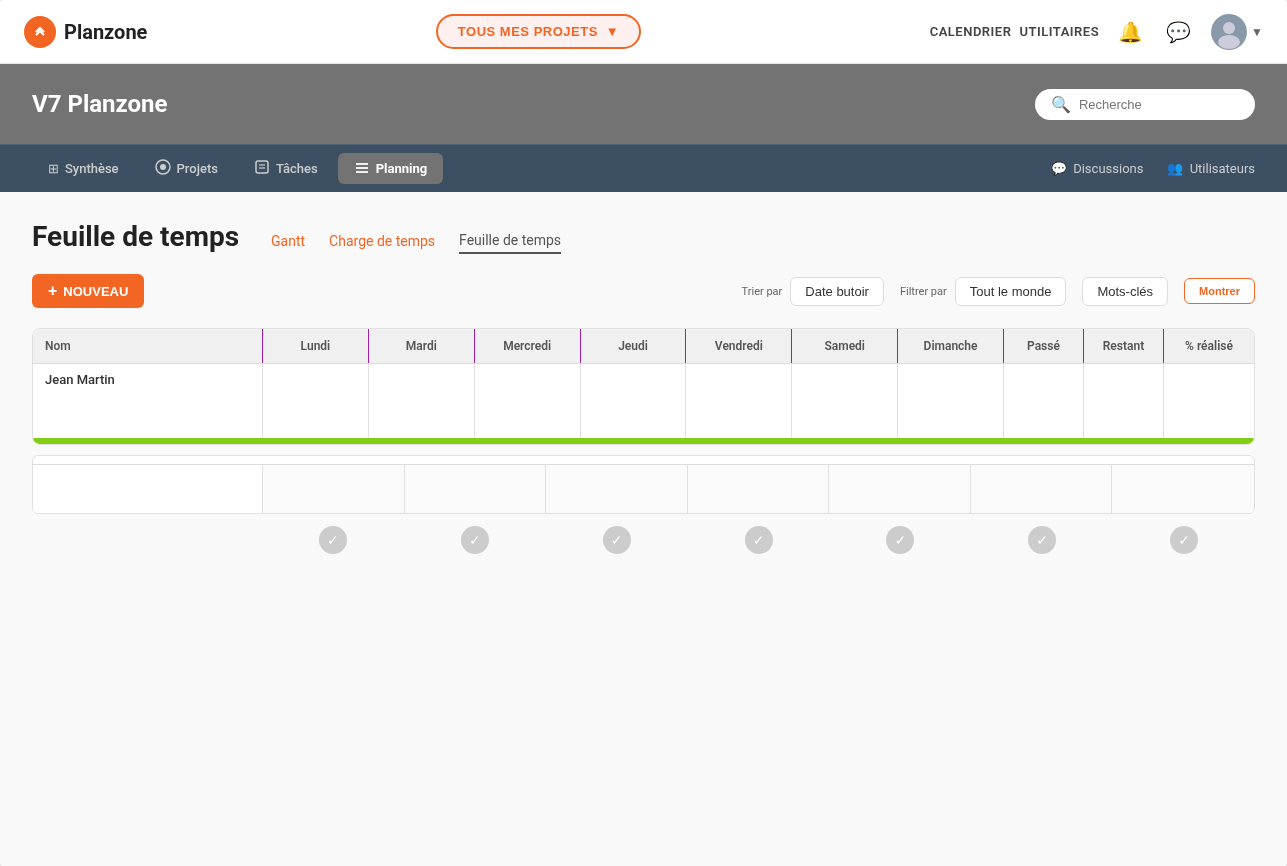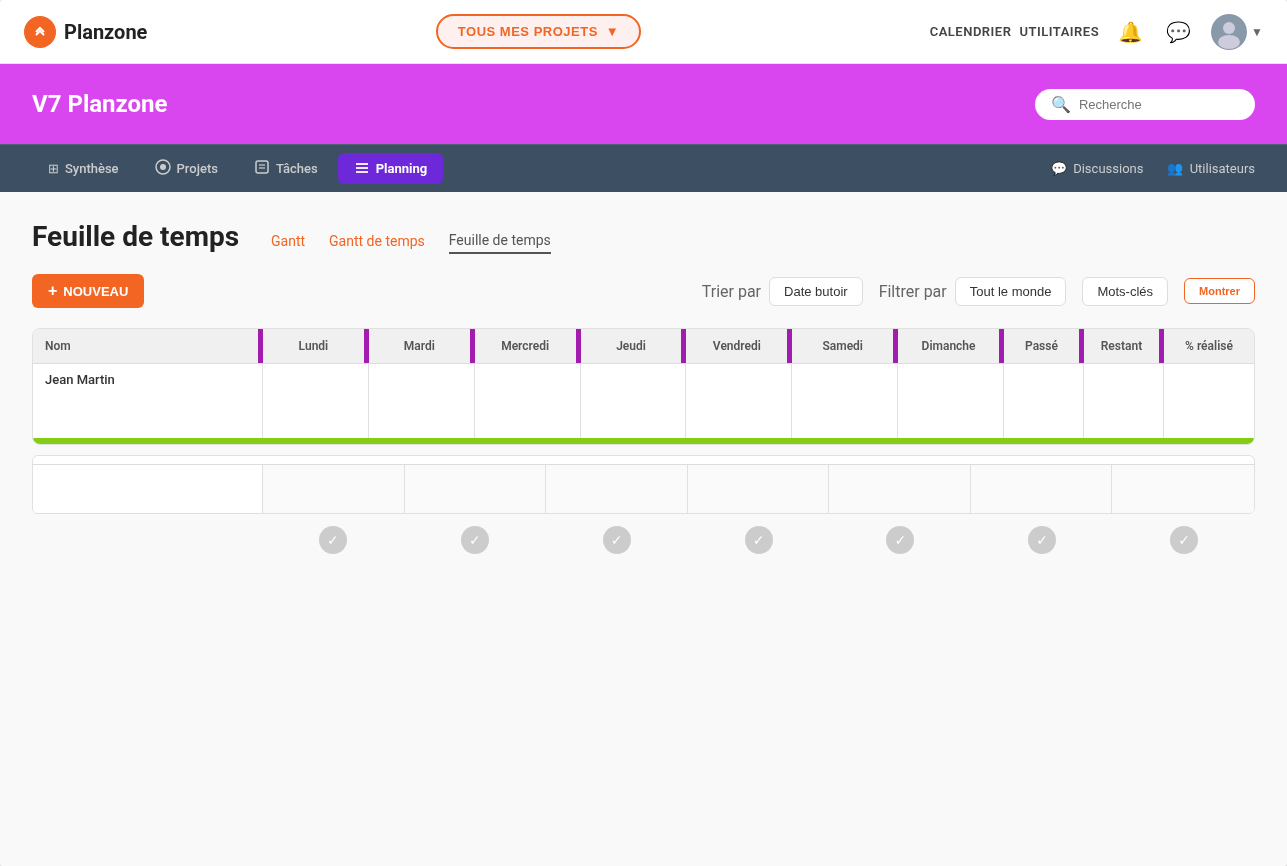--- a/index.html
+++ b/index.html
@@ -114,21 +114,21 @@
     }
     .avatar-wrapper {
       display: flex;
       align-items: center;
       gap: 4px;
       cursor: pointer;
     }
 
     
     .project-header {
-      background: #d946ef;
+      background: #737373;
       color: #fff;
       padding: 0 32px;
       display: flex;
       align-items: center;
       height: 80px;
       justify-content: space-between;
     }
     .project-title {
       font-size: 24px;
       font-weight: 700;
@@ -175,21 +175,21 @@
       align-items: center;
       gap: 6px;
       padding: 6px 16px;
       border-radius: 6px;
       font-size: 13px;
       font-weight: 500;
       color: #ccc;
       cursor: pointer;
     }
     .sub-nav-item.active {
-      background: #6d28d9;
+      background: #737373;
       color: #fff;
       font-weight: 700;
     }
     .sub-nav-right {
       display: flex;
       gap: 24px;
       align-items: center;
     }
     .sub-nav-right-item {
       display: flex;
@@ -257,21 +257,21 @@
     }
     .toolbar-spacer { flex: 1; }
     .toolbar-group {
       display: flex;
       align-items: center;
       gap: 8px;
       font-size: 13px;
       color: #555;
     }
     .toolbar-label {
-      font-size: 16px;
+      font-size: 11px;
       color: #666;
     }
     .toolbar-select {
       border: 1px solid #ddd;
       border-radius: 6px;
       padding: 6px 14px;
       font-size: 13px;
       color: #333;
       background: #fff;
       cursor: pointer;
@@ -300,21 +300,21 @@
       grid-template-columns: 230px repeat(7, 1fr) 80px 80px 90px;
       background: #f0f0f0;
       border-bottom: 1px solid #ddd;
     }
     .table-header-cell {
       padding: 10px 8px;
       font-size: 12px;
       font-weight: 600;
       color: #555;
       text-align: center;
-      border-right: 5px solid #a21caf;
+      border-right: 1px solid #a21caf;
     }
     .table-header-cell:first-child {
       text-align: left;
       padding-left: 12px;
     }
     .table-header-cell:last-child {
       border-right: none;
     }
     .table-row {
       display: grid;
@@ -478,21 +478,21 @@
       </div>
     </div>
   </div>
 
   <div class="main-content">
 
     <div class="page-title-row">
       <h2 class="page-title">Feuille de temps</h2>
       <div class="view-tabs">
         <span class="view-tab">Gantt</span>
-        <span class="view-tab">Gantt de temps</span>
+        <span class="view-tab">Charge de temps</span>
         <span class="view-tab active">Feuille de temps</span>
       </div>
     </div>
 
     <div class="toolbar">
       <button class="new-btn">
         <span style="font-size:16px;font-weight:bold;">+</span>
         <span>NOUVEAU</span>
       </button>
       <div class="toolbar-spacer"></div>

